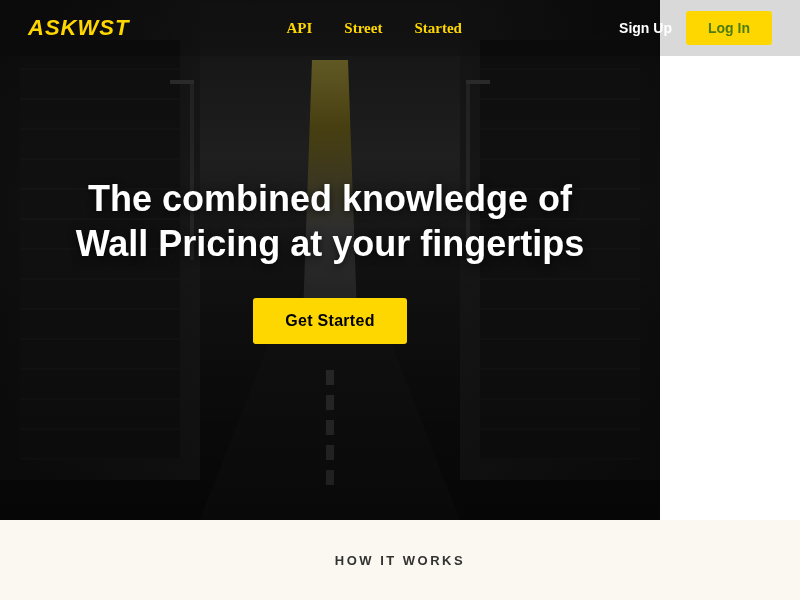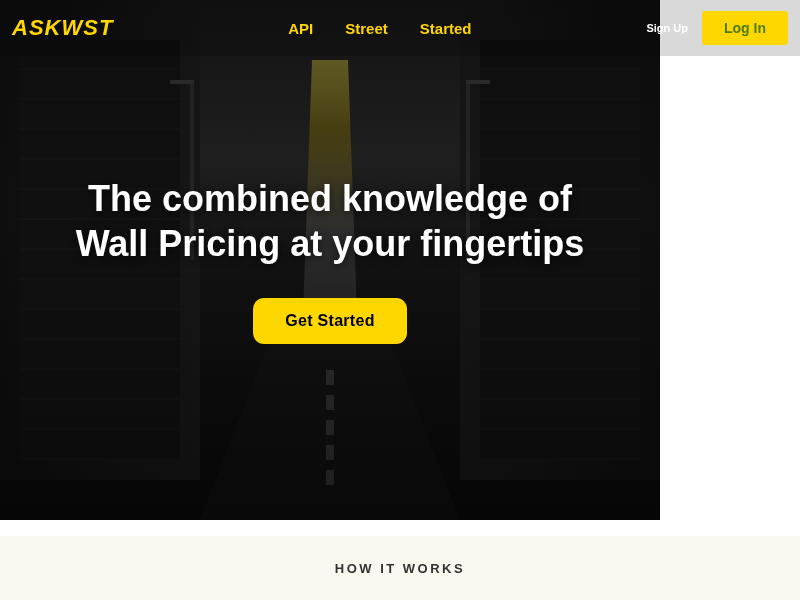--- a/index.html
+++ b/index.html
@@ -14,21 +14,21 @@
     
     .navbar {
       position: absolute;
       top: 0;
       left: 0;
       right: 0;
       height: 56px;
       display: flex;
       align-items: center;
       justify-content: space-between;
-      padding: 0 12px;
+      padding: 0 28px;
       z-index: 10;
       background: rgba(0,0,0,0.15);
     }
 
     .nav-logo {
       font-size: 22px;
       font-weight: 900;
       color: #FFD700;
       letter-spacing: 1px;
       font-style: italic;
@@ -41,32 +41,32 @@
       gap: 32px;
       align-items: center;
     }
 
     .nav-link {
       color: #FFD700;
       font-size: 15px;
       font-weight: 700;
       text-decoration: none;
       cursor: pointer;
-      font-family: Liberation Sans, sans-serif;
+      font-family: Liberation Serif, serif;
     }
 
     .nav-actions {
       display: flex;
       gap: 14px;
       align-items: center;
     }
 
     .btn-signup {
       color: #fff;
-      font-size: 11px;
+      font-size: 14px;
       font-weight: 700;
       background: transparent;
       border: none;
       cursor: pointer;
       font-family: Arial, sans-serif;
     }
 
     .btn-login {
       background: #FFD700;
       color: #4d7c0f;
@@ -258,33 +258,33 @@
     }
 
     .btn-get-started {
       background: #FFD700;
       color: #000;
       border: none;
       padding: 14px 32px;
       font-size: 16px;
       font-weight: 700;
       cursor: pointer;
-      border-radius: 11px;
+      border-radius: 3px;
       font-family: Arial, sans-serif;
       letter-spacing: 0.3px;
       text-align: center;
     }
 
     
     .how-it-works {
       position: absolute;
       bottom: 0;
       left: 0;
       right: 0;
-      height: 64px;
+      height: 80px;
       background: #FAF8F0;
       display: flex;
       align-items: center;
       justify-content: center;
     }
 
     .how-it-works-title {
       font-size: 13px;
       font-weight: 700;
       letter-spacing: 2.5px;

